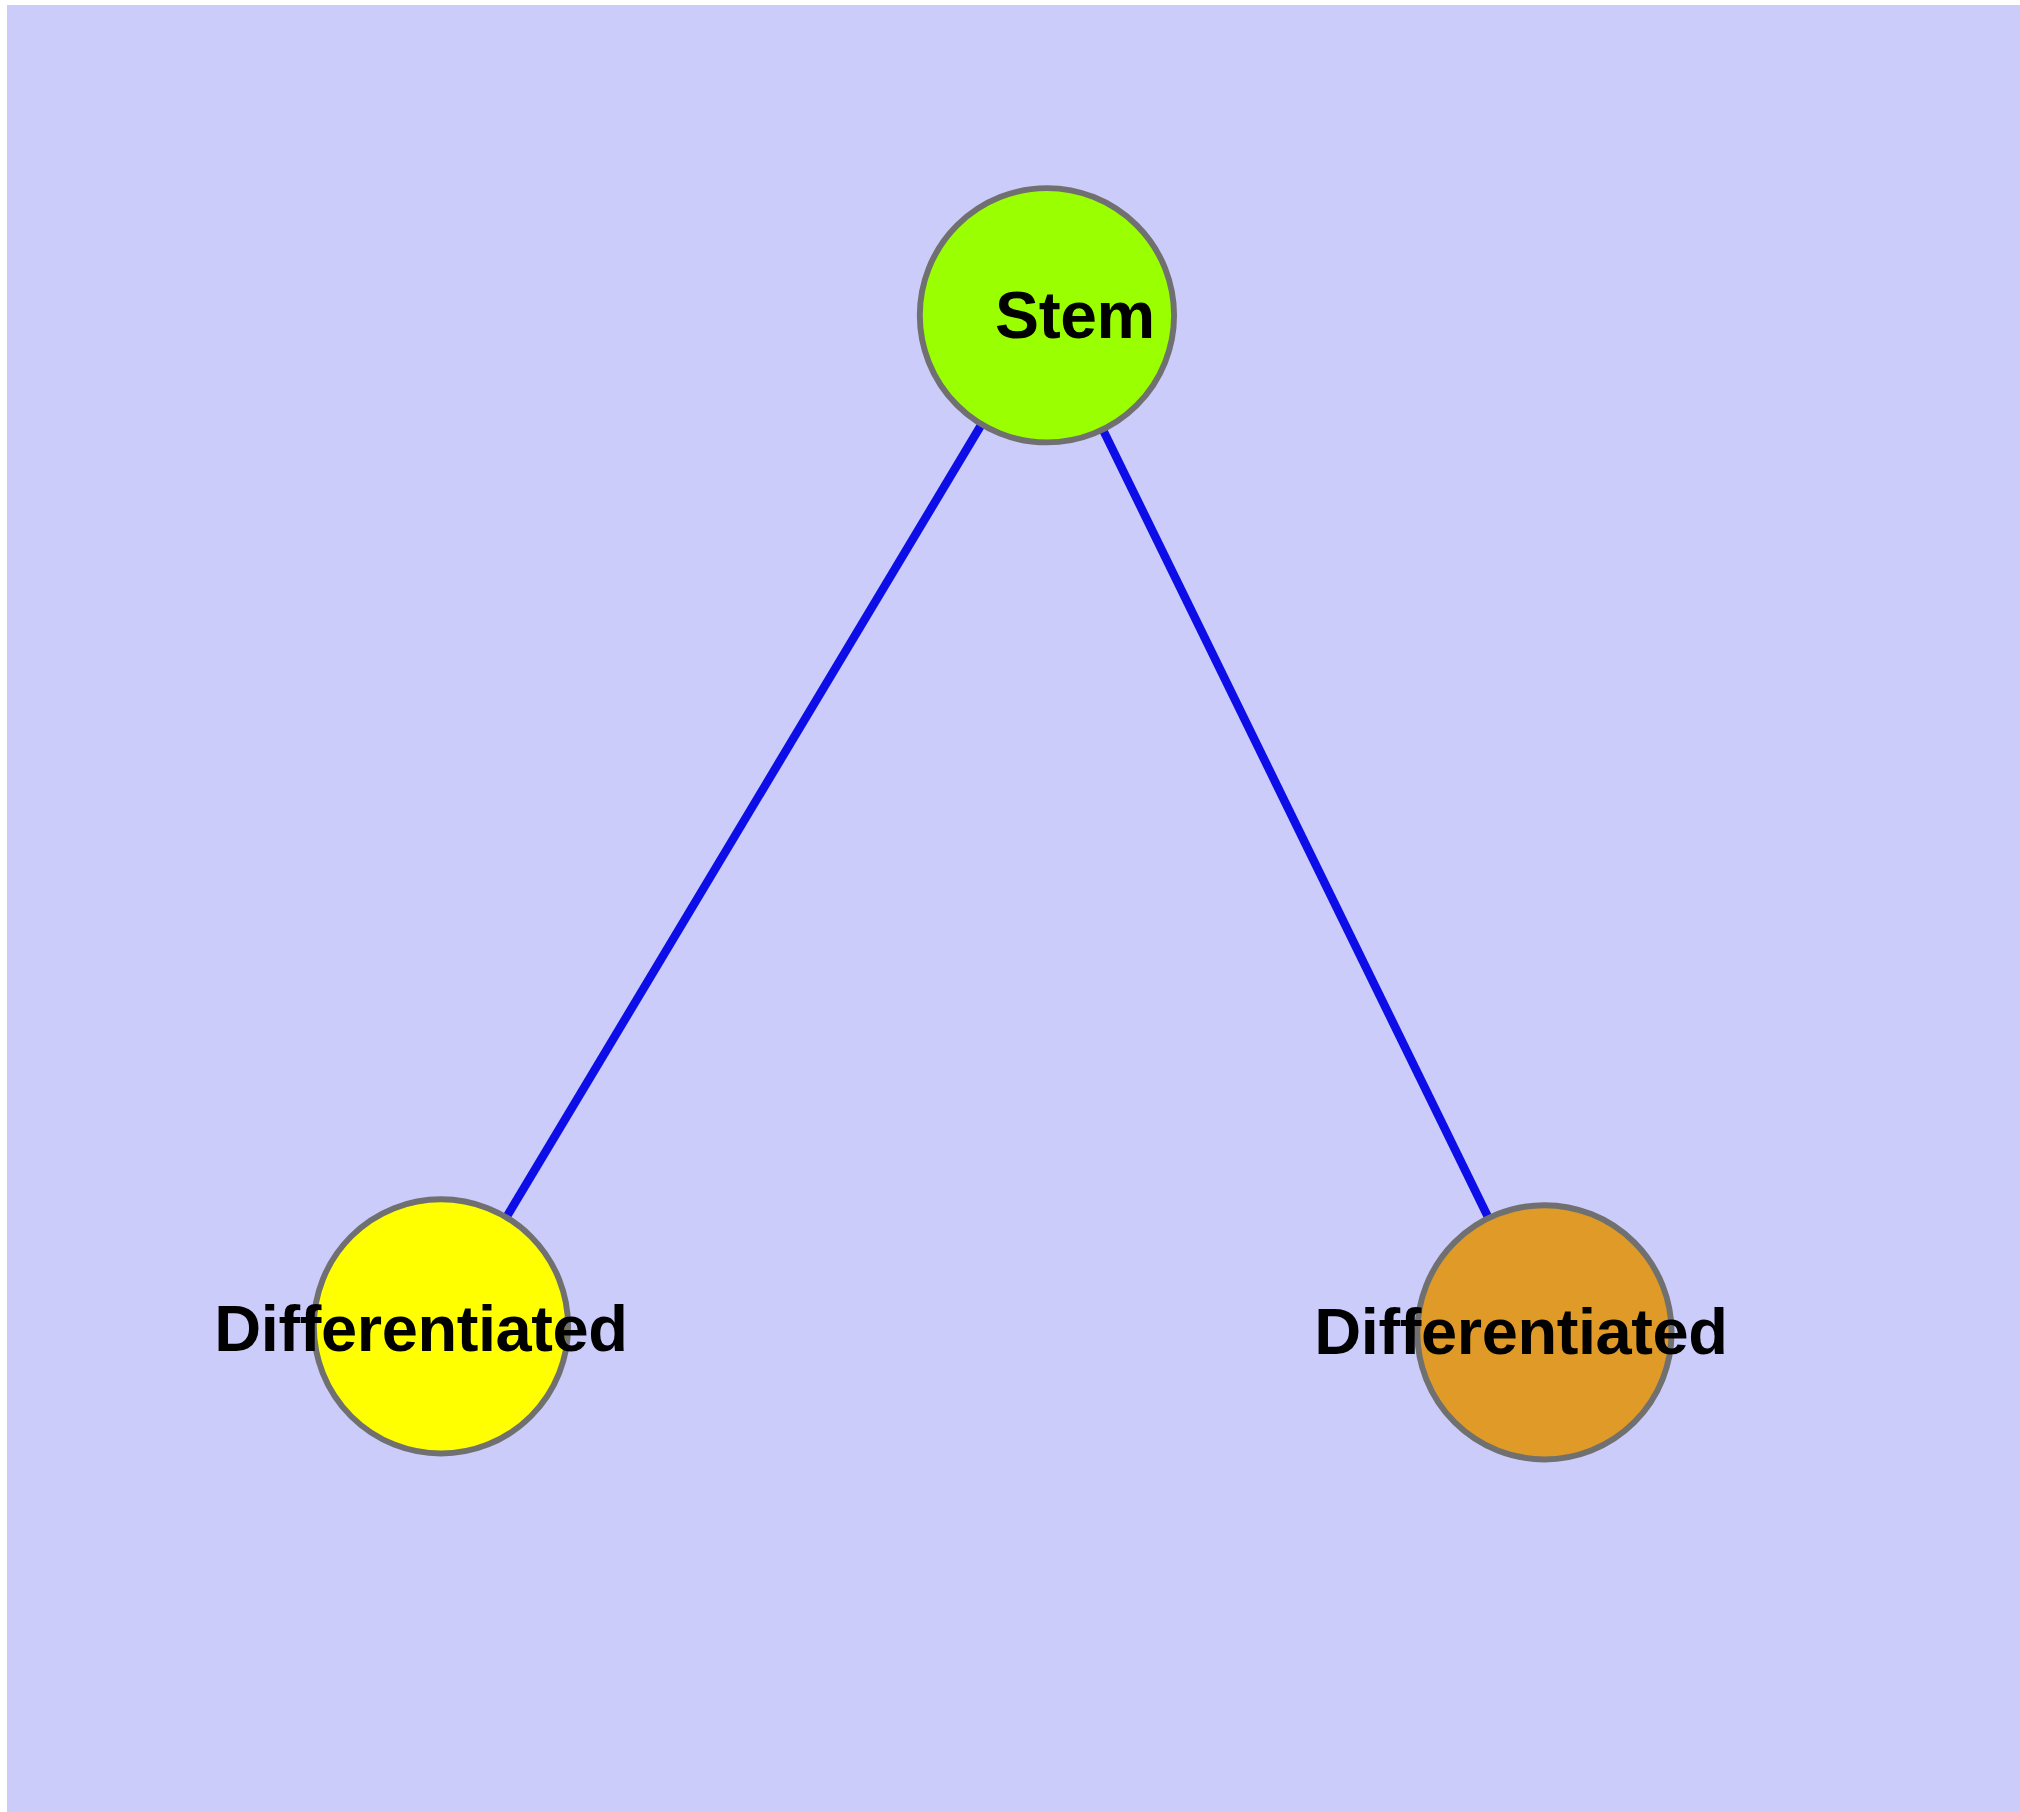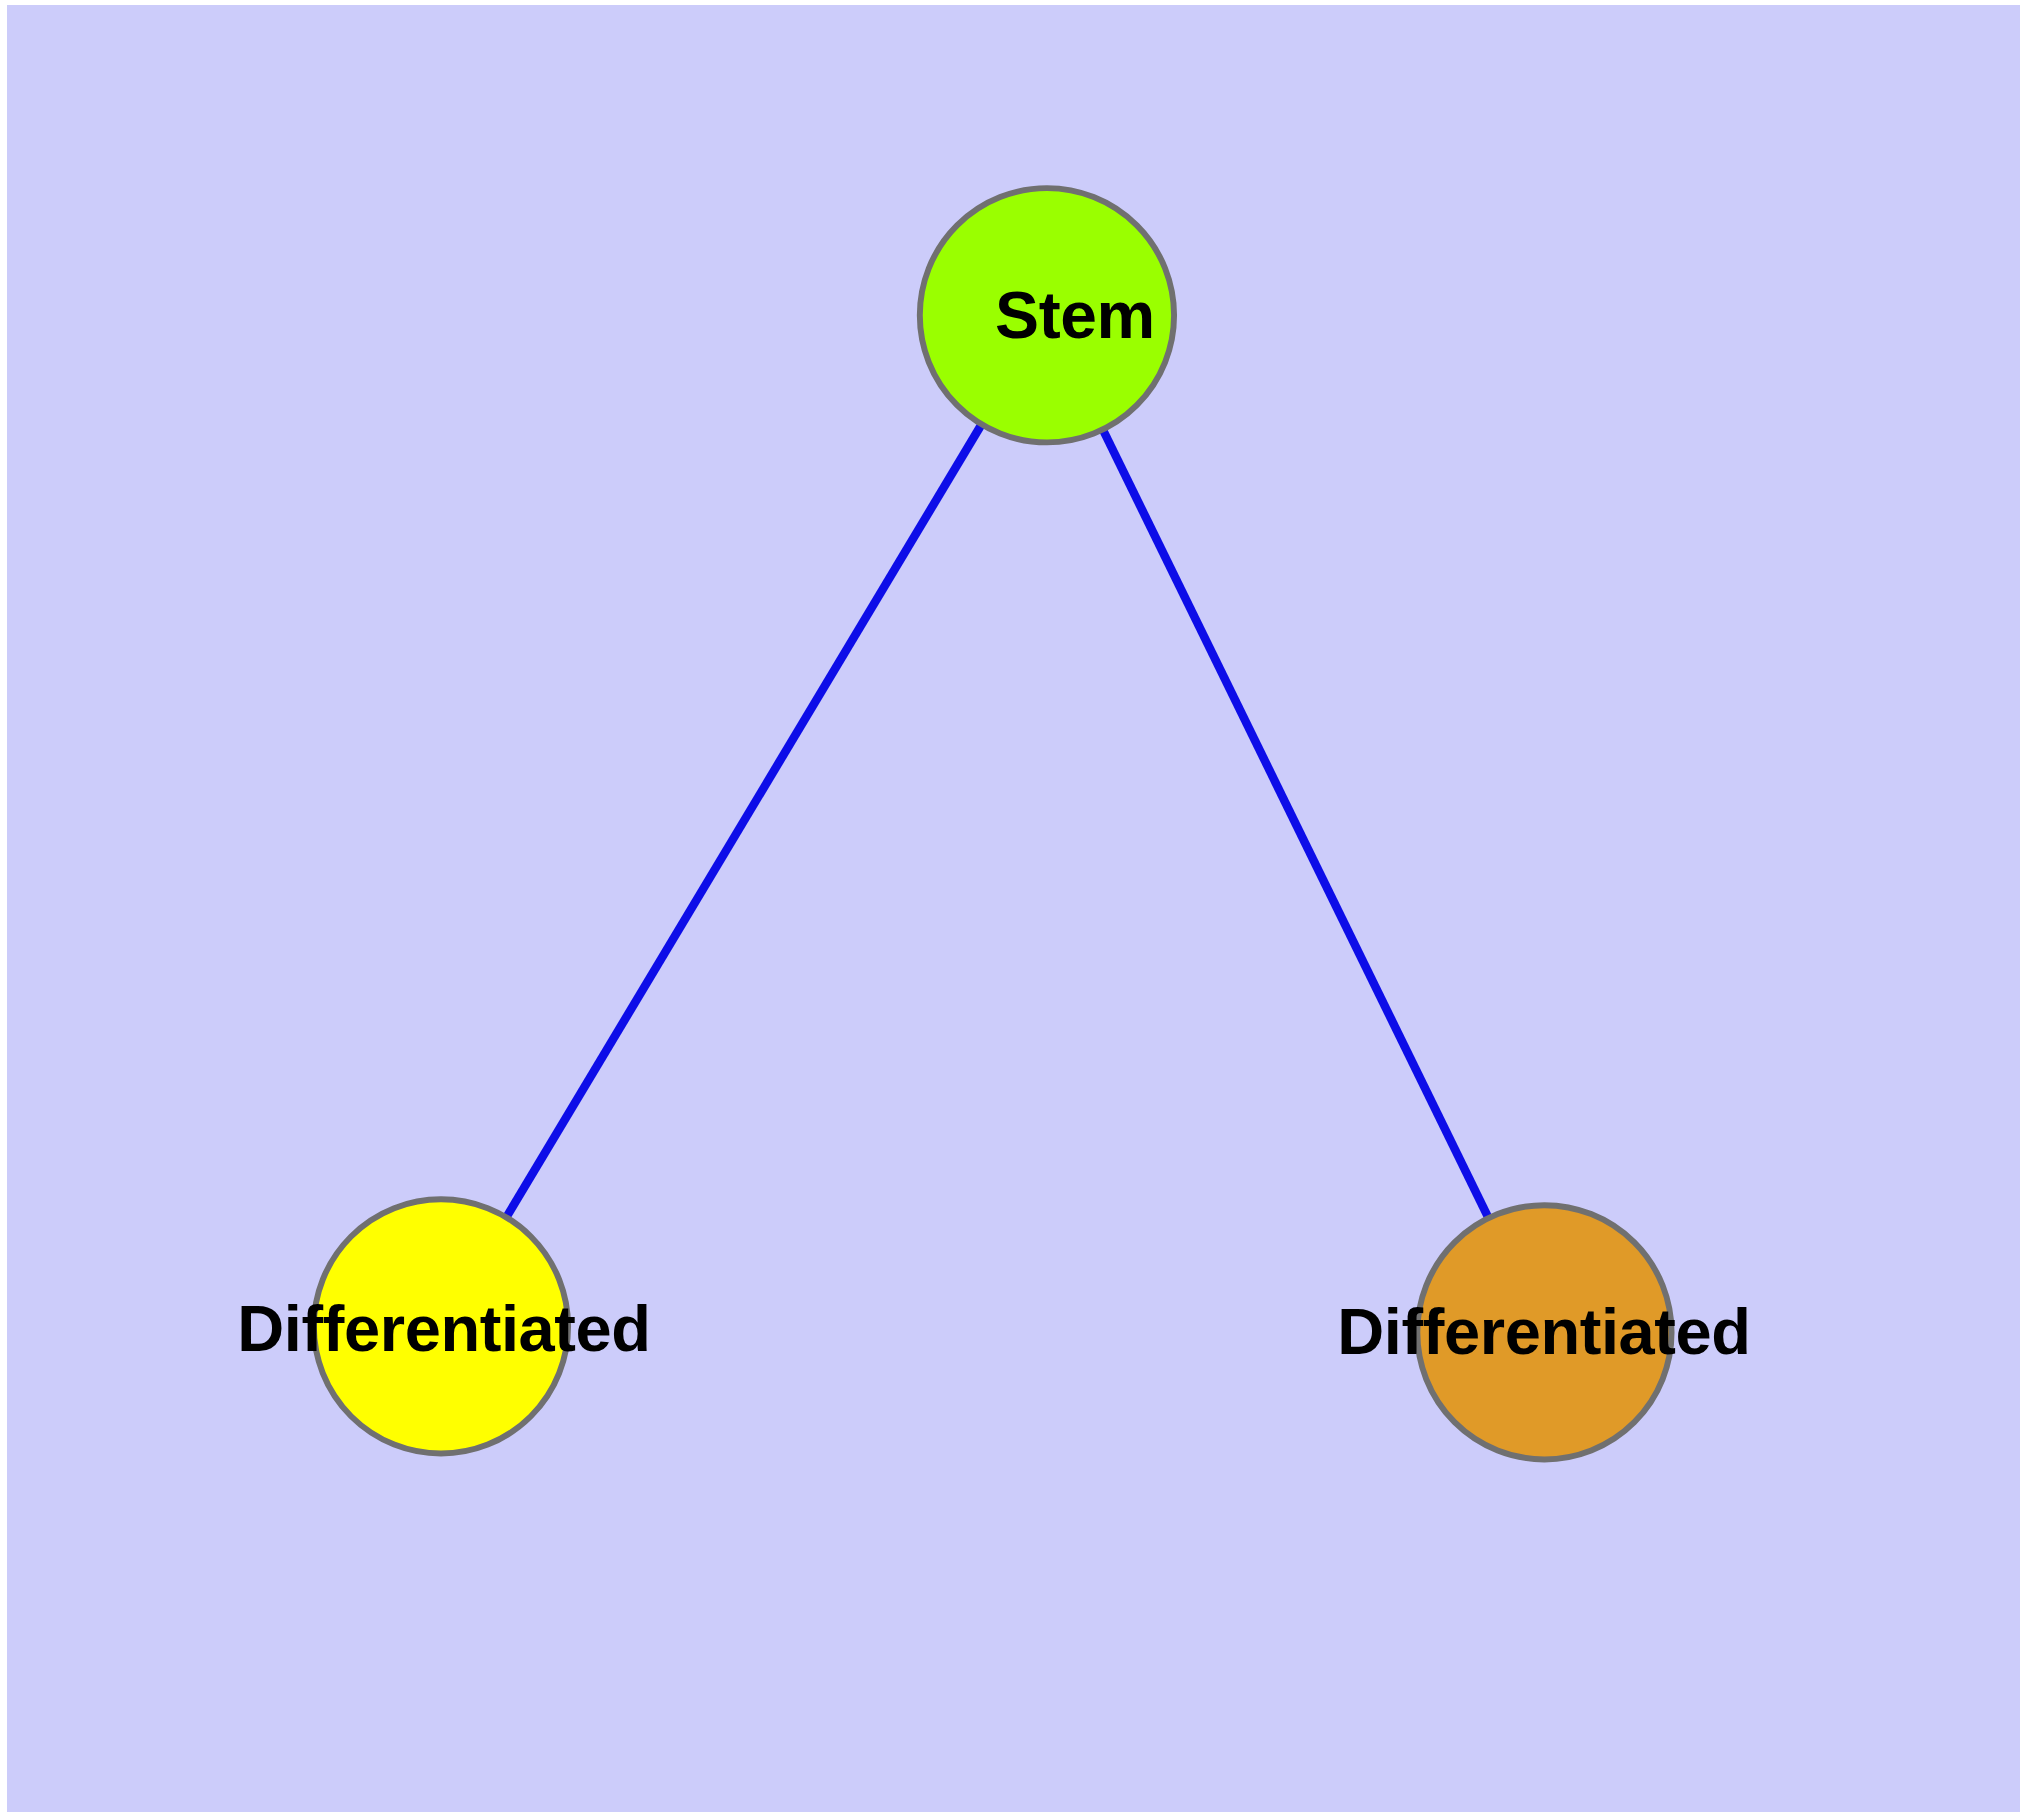--- a/index.html
+++ b/index.html
@@ -35,21 +35,21 @@
     font-weight: bold;
     color: #000000;
     text-align: center;
     white-space: pre;
     line-height: 1.04;
     letter-spacing: -0.4px;
     pointer-events: none;
     transform: translate(-50%, -50%);
   }
   .node-label.stem-label { font-size: 66px; }
-  .node-label.child-label { font-size: 65px; margin-left: 23px; }
+  .node-label.child-label { font-size: 65px; }
 </style>
 </head>
 <body>
 
 <div id="canvas">
 
   <div id="plot-bg"></div>
 
   <svg id="graph-svg" viewBox="0 0 2384 2138">
     <g id="edges-group">

